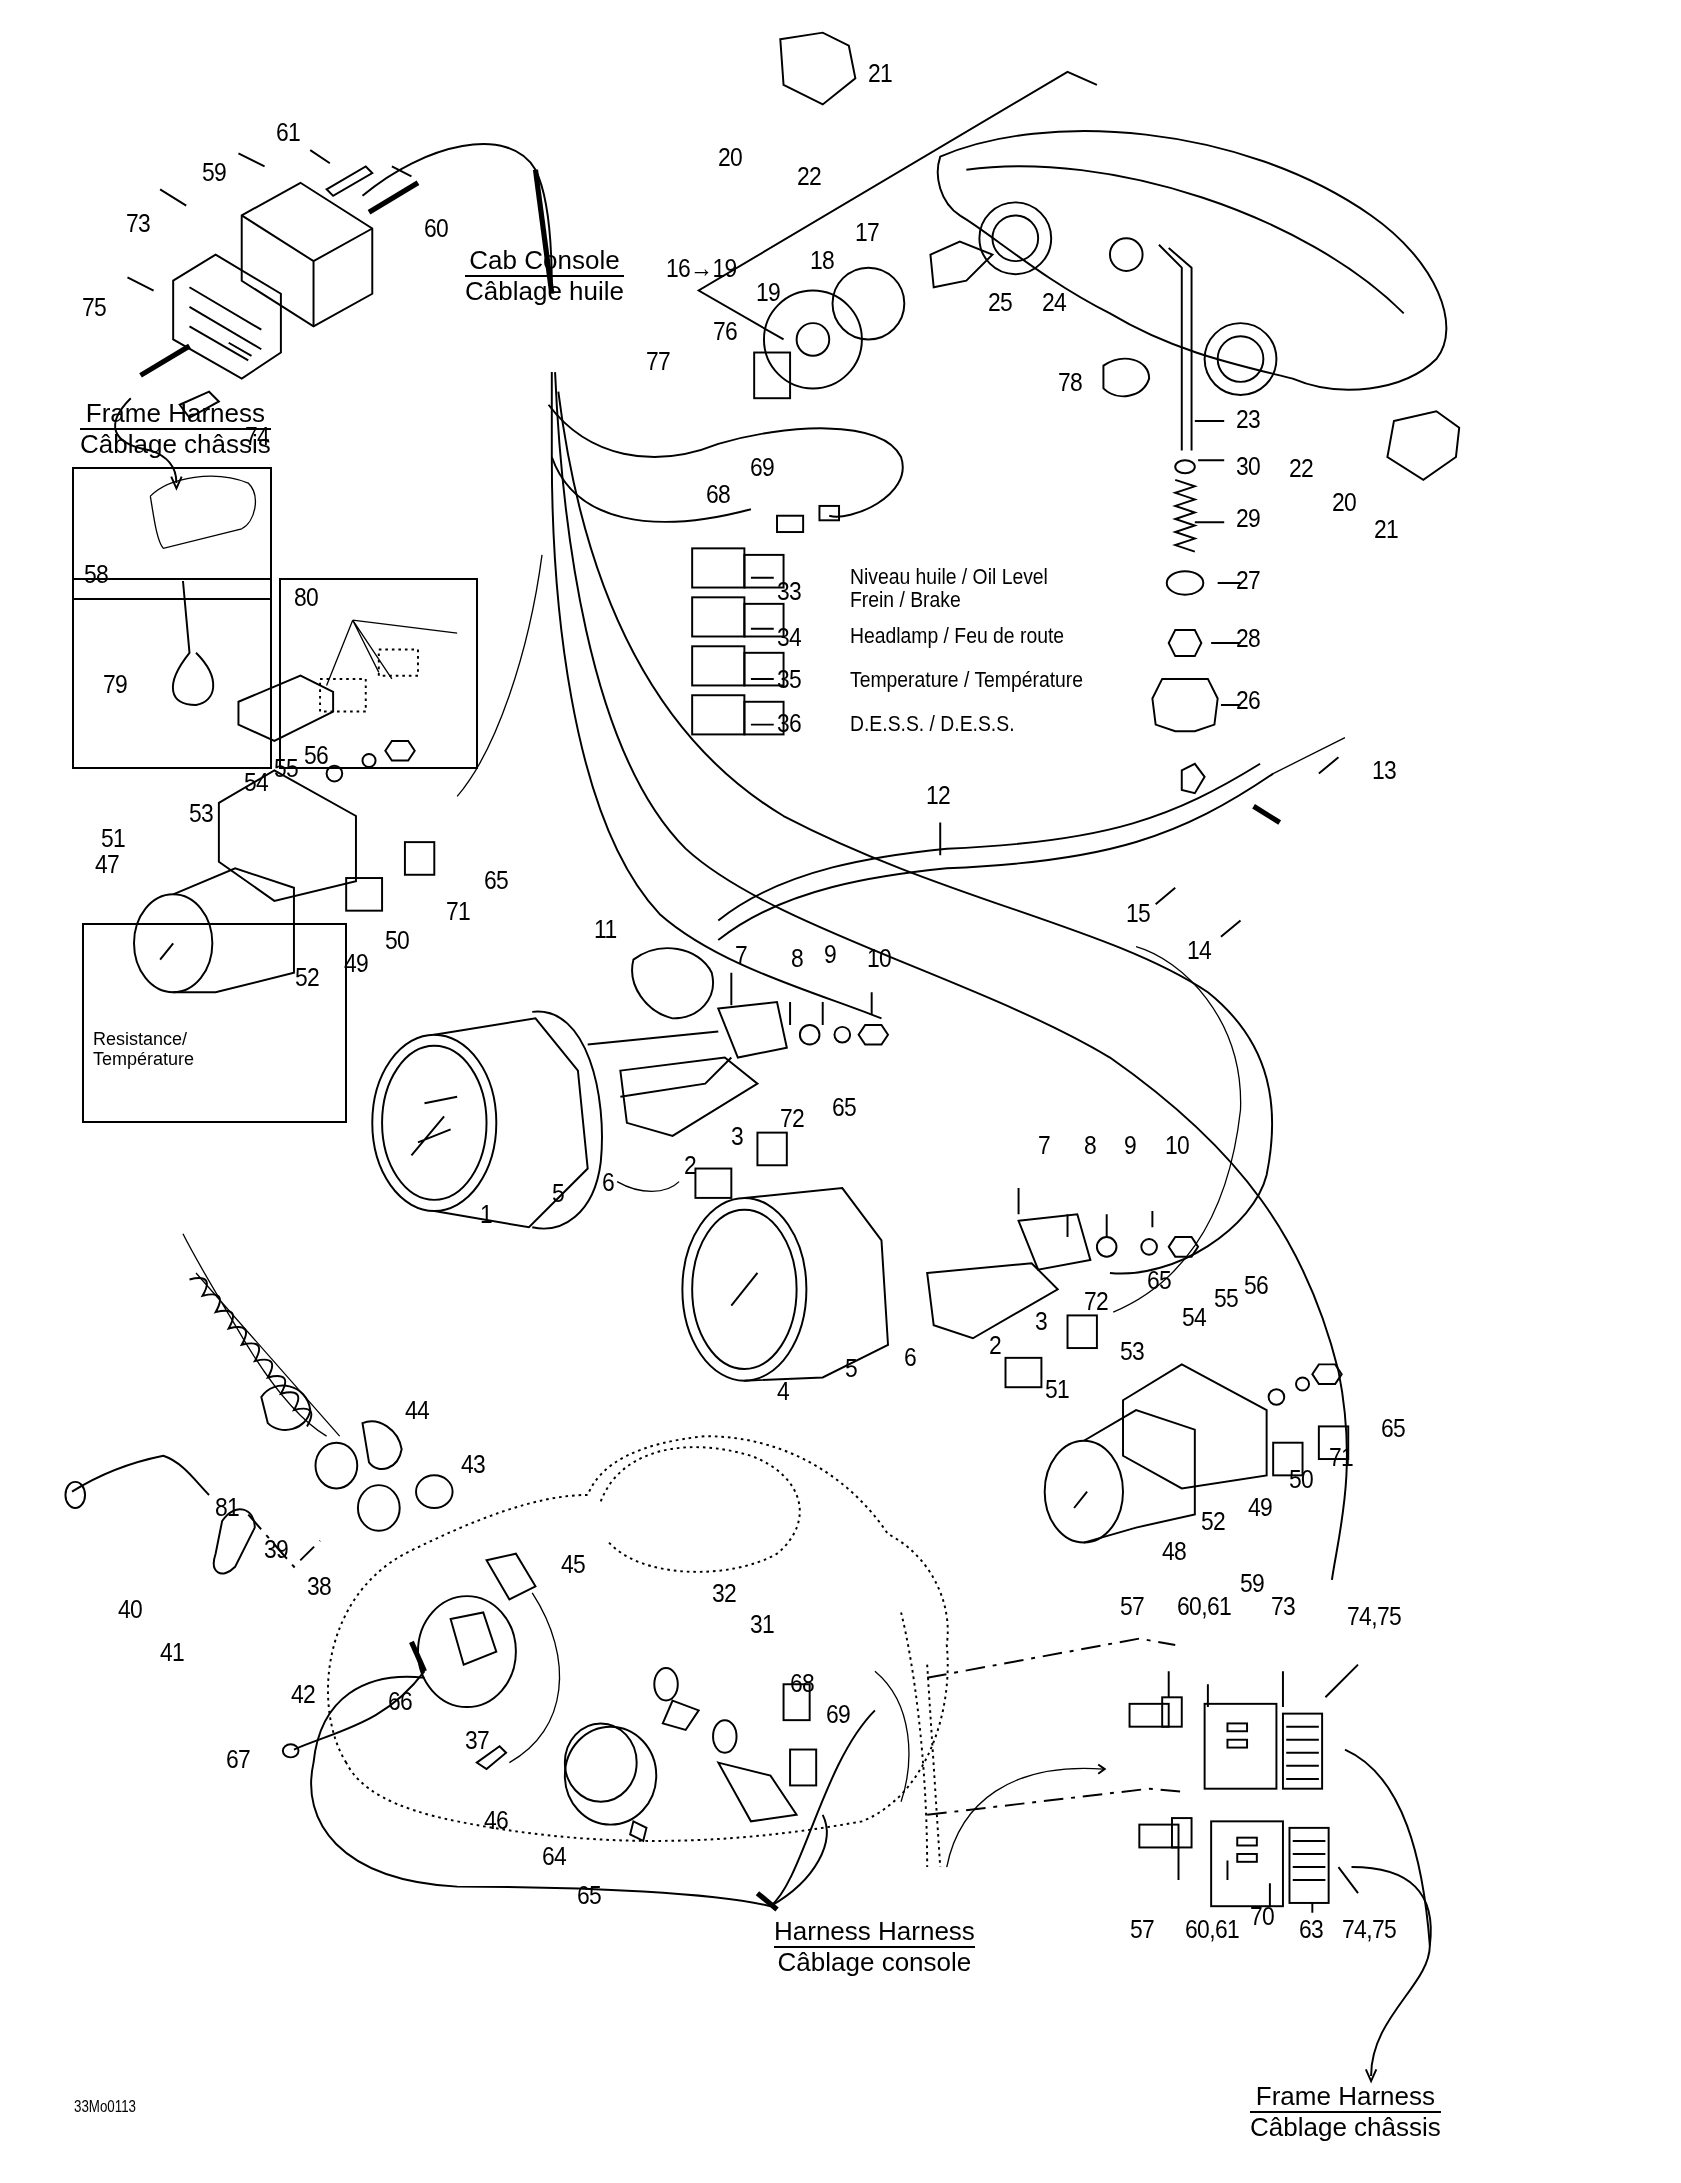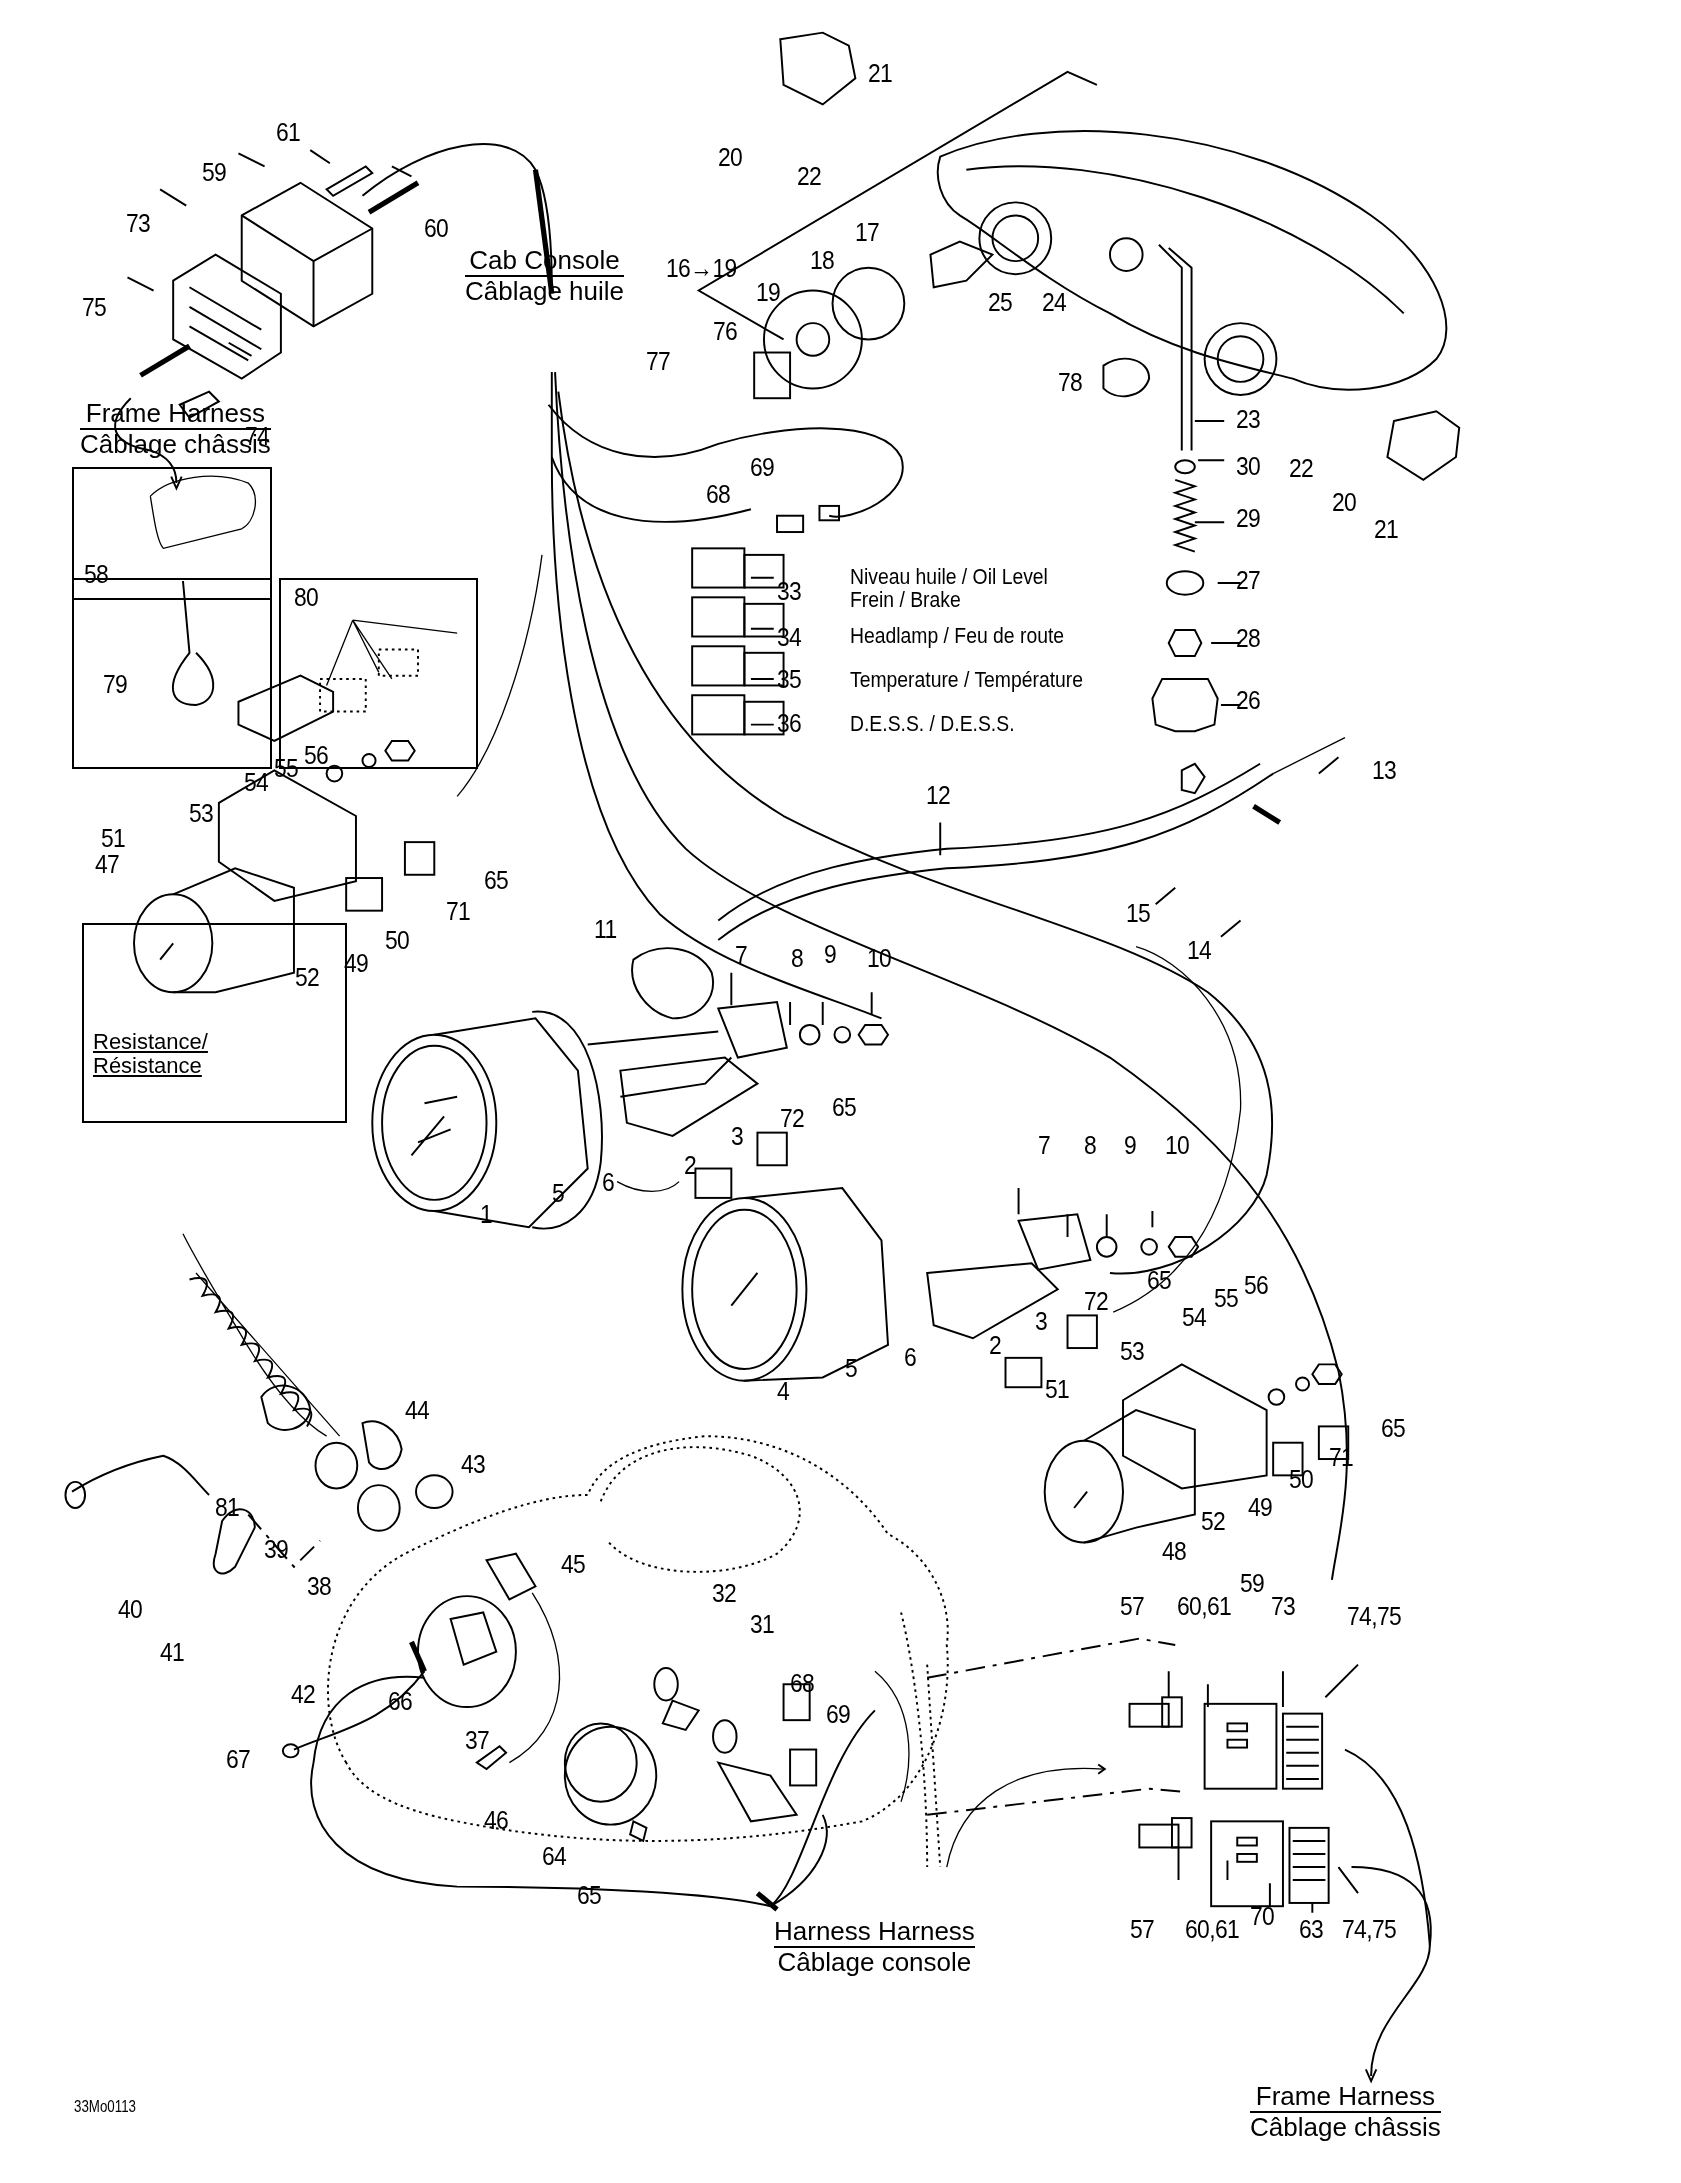--- a/index.html
+++ b/index.html
@@ -14,21 +14,21 @@
   #art .fillw { fill:#fff; }
   .lbl { position:absolute; font-size:26px; line-height:1; white-space:nowrap; letter-spacing:-0.7px;
          transform:scaleX(0.88); transform-origin:left top; }
   .callout { position:absolute; font-size:21.5px; line-height:1.05; white-space:nowrap;
              transform:scaleX(0.9); transform-origin:left top; }
   .harness { position:absolute; font-size:26px; line-height:1.0; text-align:center; white-space:nowrap; }
   .harness .en { display:block; border-bottom:2.6px solid #000; padding-bottom:2px; }
   .harness .fr { display:block; padding-top:1.3px; }
   .code { position:absolute; font-size:15.7px; transform:scaleX(0.85); transform-origin:left top; }
   .box { position:absolute; border:2px solid #000; }
-  .boxtext { position:absolute; font-size:22px; line-height:1.1;text-decoration:underline; }
+  .boxtext { position:absolute; font-size:18px; line-height:1.1; }
 </style>
 </head>
 <body>
 
 <div id="canvas">
 
   <svg id="art" viewBox="0 0 2576 3344" xmlns="http://www.w3.org/2000/svg">
 
     <g>
       <path d="M370 330 L460 280 L570 350 L570 450 L480 500 L370 430 Z"></path>
@@ -283,21 +283,21 @@
     <span class="en">Harness Harness</span>
     <span class="fr">Câblage console</span>
   </div>
   <div class="harness" style="left:1250px;top:2083px;">
     <span class="en">Frame Harness</span>
     <span class="fr">Câblage châssis</span>
   </div>
 
   <div class="boxtext" style="left:93px;top:1030px;">
     <div>Resistance/</div>
-    <div>Résistance</div>
+    <div>Température</div>
   </div>
 
   <div class="lbl" style="left:777px;top:578px;">33</div>
   <div class="callout" style="left:850px;top:566px;">
     <div>Niveau huile / Oil Level</div>
     <div>Frein / Brake</div>
   </div>
   <div class="lbl" style="left:777px;top:624px;">34</div>
   <div class="callout" style="left:850px;top:625px;">Headlamp / Feu de route</div>
   <div class="lbl" style="left:777px;top:666px;">35</div>

